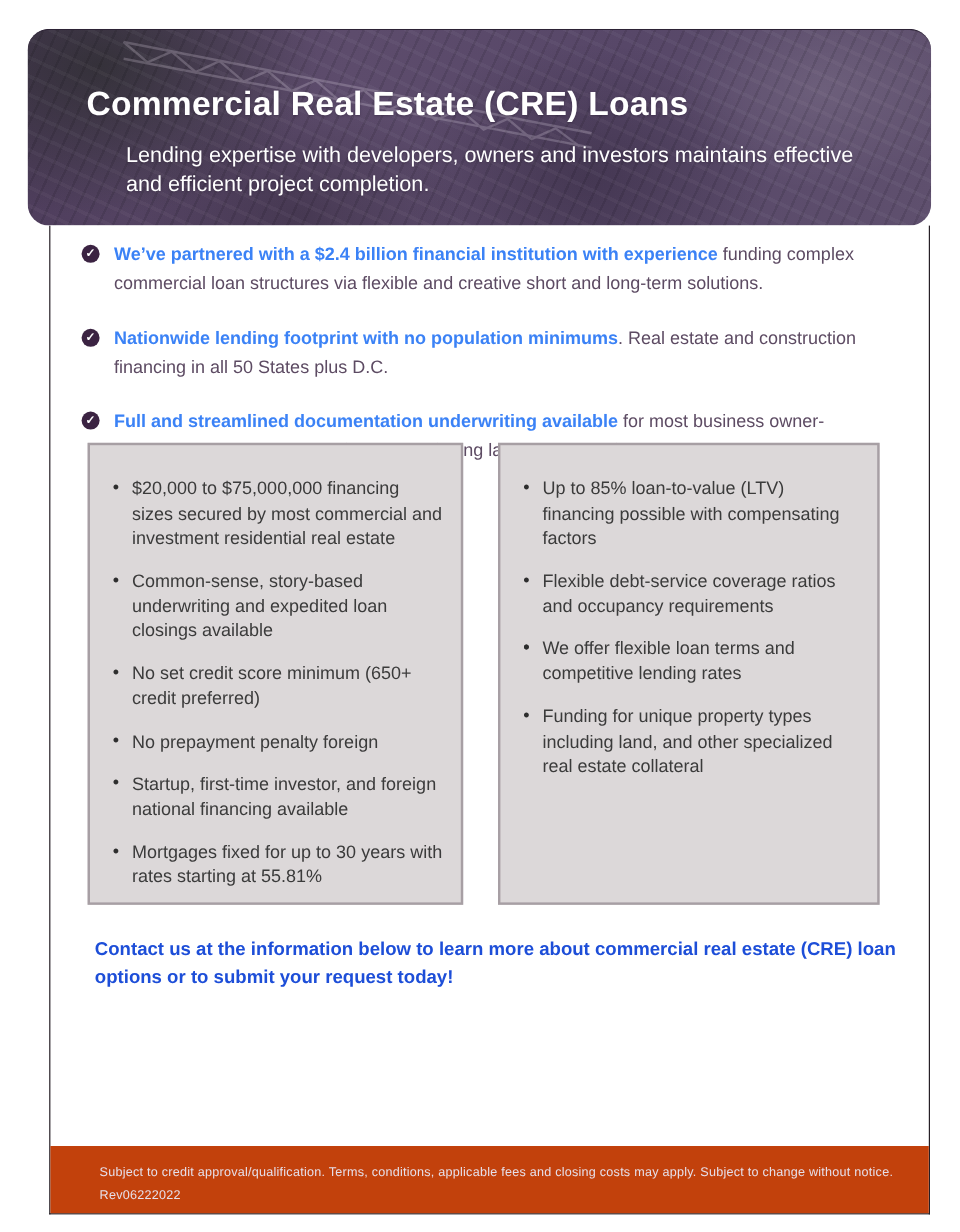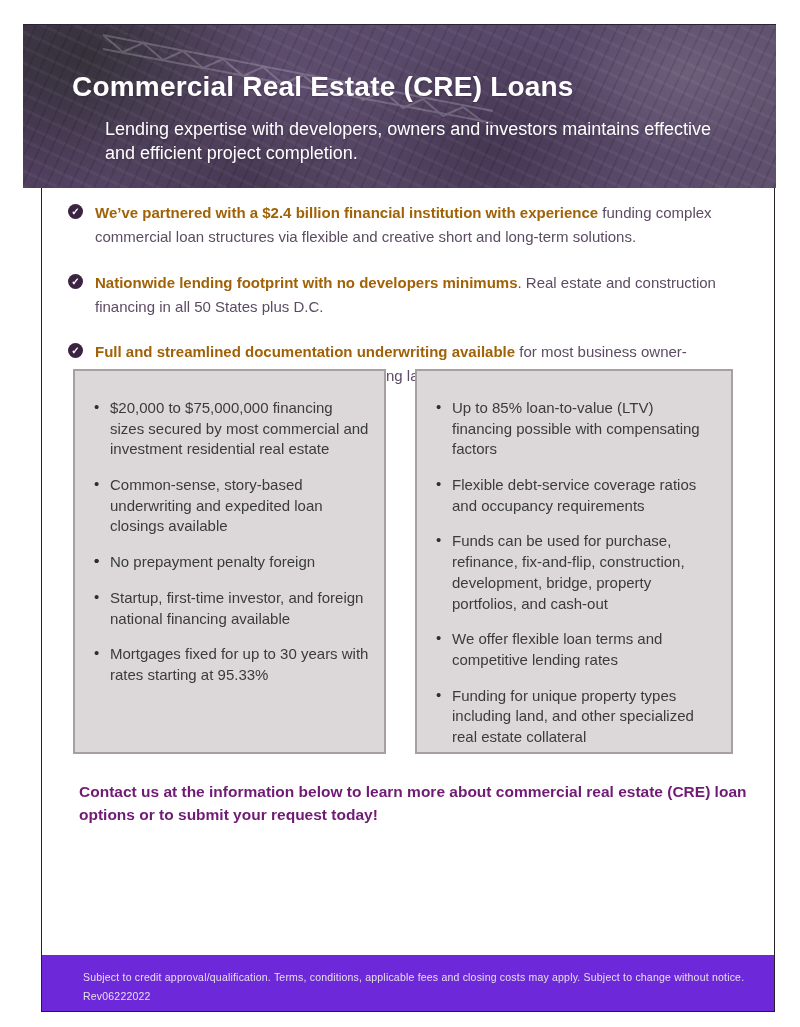--- a/index.html
+++ b/index.html
@@ -20,20 +20,21 @@
     left: 23px; top: 24px;
     width: 753px; height: 164px;
     background:
       radial-gradient(ellipse 260px 180px at 8% 18%, rgba(24,34,20,0.50), transparent 70%),
       radial-gradient(ellipse 200px 140px at 30% 95%, rgba(30,22,36,0.35), transparent 70%),
       radial-gradient(ellipse 180px 120px at 88% 30%, rgba(255,255,255,0.10), transparent 70%),
       radial-gradient(ellipse 220px 160px at 62% 75%, rgba(20,14,26,0.28), transparent 70%),
       linear-gradient(96deg, #4e3d5c 0%, #5d4c6c 35%, #574768 65%, #5f506e 100%);
     overflow: hidden;
     border-top: 1px solid #2c2235;
+    border-radius: 18px;
   }
   .header-texture {
     position: absolute; inset: 0;
     background:
       repeating-linear-gradient(115deg, rgba(0,0,0,0.10) 0 2px, transparent 2px 11px),
       repeating-linear-gradient(25deg, rgba(255,255,255,0.045) 0 3px, transparent 3px 14px);
     opacity: 0.9;
   }
   .header-crane { position: absolute; left: 70px; top: -6px; opacity: 0.5; }
   .header-content { position: absolute; left: 49px; top: 46px; width: 660px; z-index: 2; }
@@ -82,21 +83,21 @@
     font-size: 10px;
     font-weight: bold;
     line-height: 15px;
     text-align: center;
   }
   .highlight-text {
     font-size: 15px;
     line-height: 1.62;
     color: #5d4b63;
   }
-  .highlight-text b { color: #a16207; margin-top: 46px; }
+  .highlight-text b { color: #3b82f6; margin-top: 46px; }
 
   
   .gray-box {
     position: absolute;
     top: 181px;
     height: 385px;
     background: #dcd8d9;
     border: 2px solid #a79fa4;
   }
   .gray-box.left  { left: 31px;  width: 313px; }
@@ -113,29 +114,29 @@
   .gray-box li .dot-icon { position: absolute; left: 0; top: -1px; color: #2e2e2e; }
 
   
   .contact-text {
     position: absolute;
     left: 37px; top: 592px;
     width: 672px;
     font-size: 15.5px;
     font-weight: bold;
     line-height: 1.5;
-    color: #701a75;
+    color: #1d4ed8;
   }
 
   
   .footer-bar {
     position: absolute;
     left: 0; right: 0; bottom: 0;
     height: 56px;
-    background: #6d28d9;
+    background: #c2410c;
     padding: 13px 20px 0 41px;
   }
   .footer-disclaimer, .footer-revision {
     color: #e6dfe9;
     font-size: 10.5px;
     letter-spacing: 0.2px;
     line-height: 1.85;
   }
 </style>
 </head>
@@ -160,44 +161,44 @@
 
   <div class="content-area">
 
     <ul class="highlights">
       <li class="highlight-item">
         <span class="check-icon">✓</span>
         <p class="highlight-text"><b>We’ve partnered with a $2.4 billion financial institution with experience</b><span> funding complex commercial loan structures via flexible and creative short and long-term solutions.</span></p>
       </li>
       <li class="highlight-item">
         <span class="check-icon">✓</span>
-        <p class="highlight-text"><b>Nationwide lending footprint with no developers minimums</b><span>. Real estate and construction financing in all 50 States plus D.C.</span></p>
+        <p class="highlight-text"><b>Nationwide lending footprint with no population minimums</b><span>. Real estate and construction financing in all 50 States plus D.C.</span></p>
       </li>
       <li class="highlight-item">
         <span class="check-icon">✓</span>
         <p class="highlight-text"><b>Full and streamlined documentation underwriting available</b><span> for most business owner-occupied and investment real estate, including land and special-purpose property.</span></p>
       </li>
     </ul>
 
     <div class="gray-box left">
       <ul>
         <li><span class="dot-icon">•</span><span>$20,000 to $75,000,000 financing sizes secured by most commercial and investment residential real estate</span></li>
         <li><span class="dot-icon">•</span><span>Common-sense, story-based underwriting and expedited loan closings available</span></li>
-        <li><span class="dot-icon">•</span></li>
+        <li><span class="dot-icon">•</span><span>No set credit score minimum (650+ credit preferred)</span></li>
         <li><span class="dot-icon">•</span><span>No prepayment penalty foreign</span></li>
         <li><span class="dot-icon">•</span><span>Startup, first-time investor, and foreign national financing available</span></li>
-        <li><span class="dot-icon">•</span><span>Mortgages fixed for up to 30 years with rates starting at 95.33%</span></li>
+        <li><span class="dot-icon">•</span><span>Mortgages fixed for up to 30 years with rates starting at 55.81%</span></li>
       </ul>
     </div>
 
     <div class="gray-box right">
       <ul>
         <li><span class="dot-icon">•</span><span>Up to 85% loan-to-value (LTV) financing possible with compensating factors</span></li>
         <li><span class="dot-icon">•</span><span>Flexible debt-service coverage ratios and occupancy requirements</span></li>
-        <li><span class="dot-icon">•</span><span>Funds can be used for purchase, refinance, fix-and-flip, construction, development, bridge, property portfolios, and cash-out</span></li>
+        <li><span class="dot-icon">•</span></li>
         <li><span class="dot-icon">•</span><span>We offer flexible loan terms and competitive lending rates</span></li>
         <li><span class="dot-icon">•</span><span>Funding for unique property types including land, and other specialized real estate collateral</span></li>
       </ul>
     </div>
 
     <p class="contact-text">Contact us at the information below to learn more about commercial real estate (CRE) loan options or to submit your request today!</p>
 
     <div class="footer-bar">
       <p class="footer-disclaimer">Subject to credit approval/qualification. Terms, conditions, applicable fees and closing costs may apply. Subject to change without notice.</p>
       <p class="footer-revision">Rev06222022</p>

